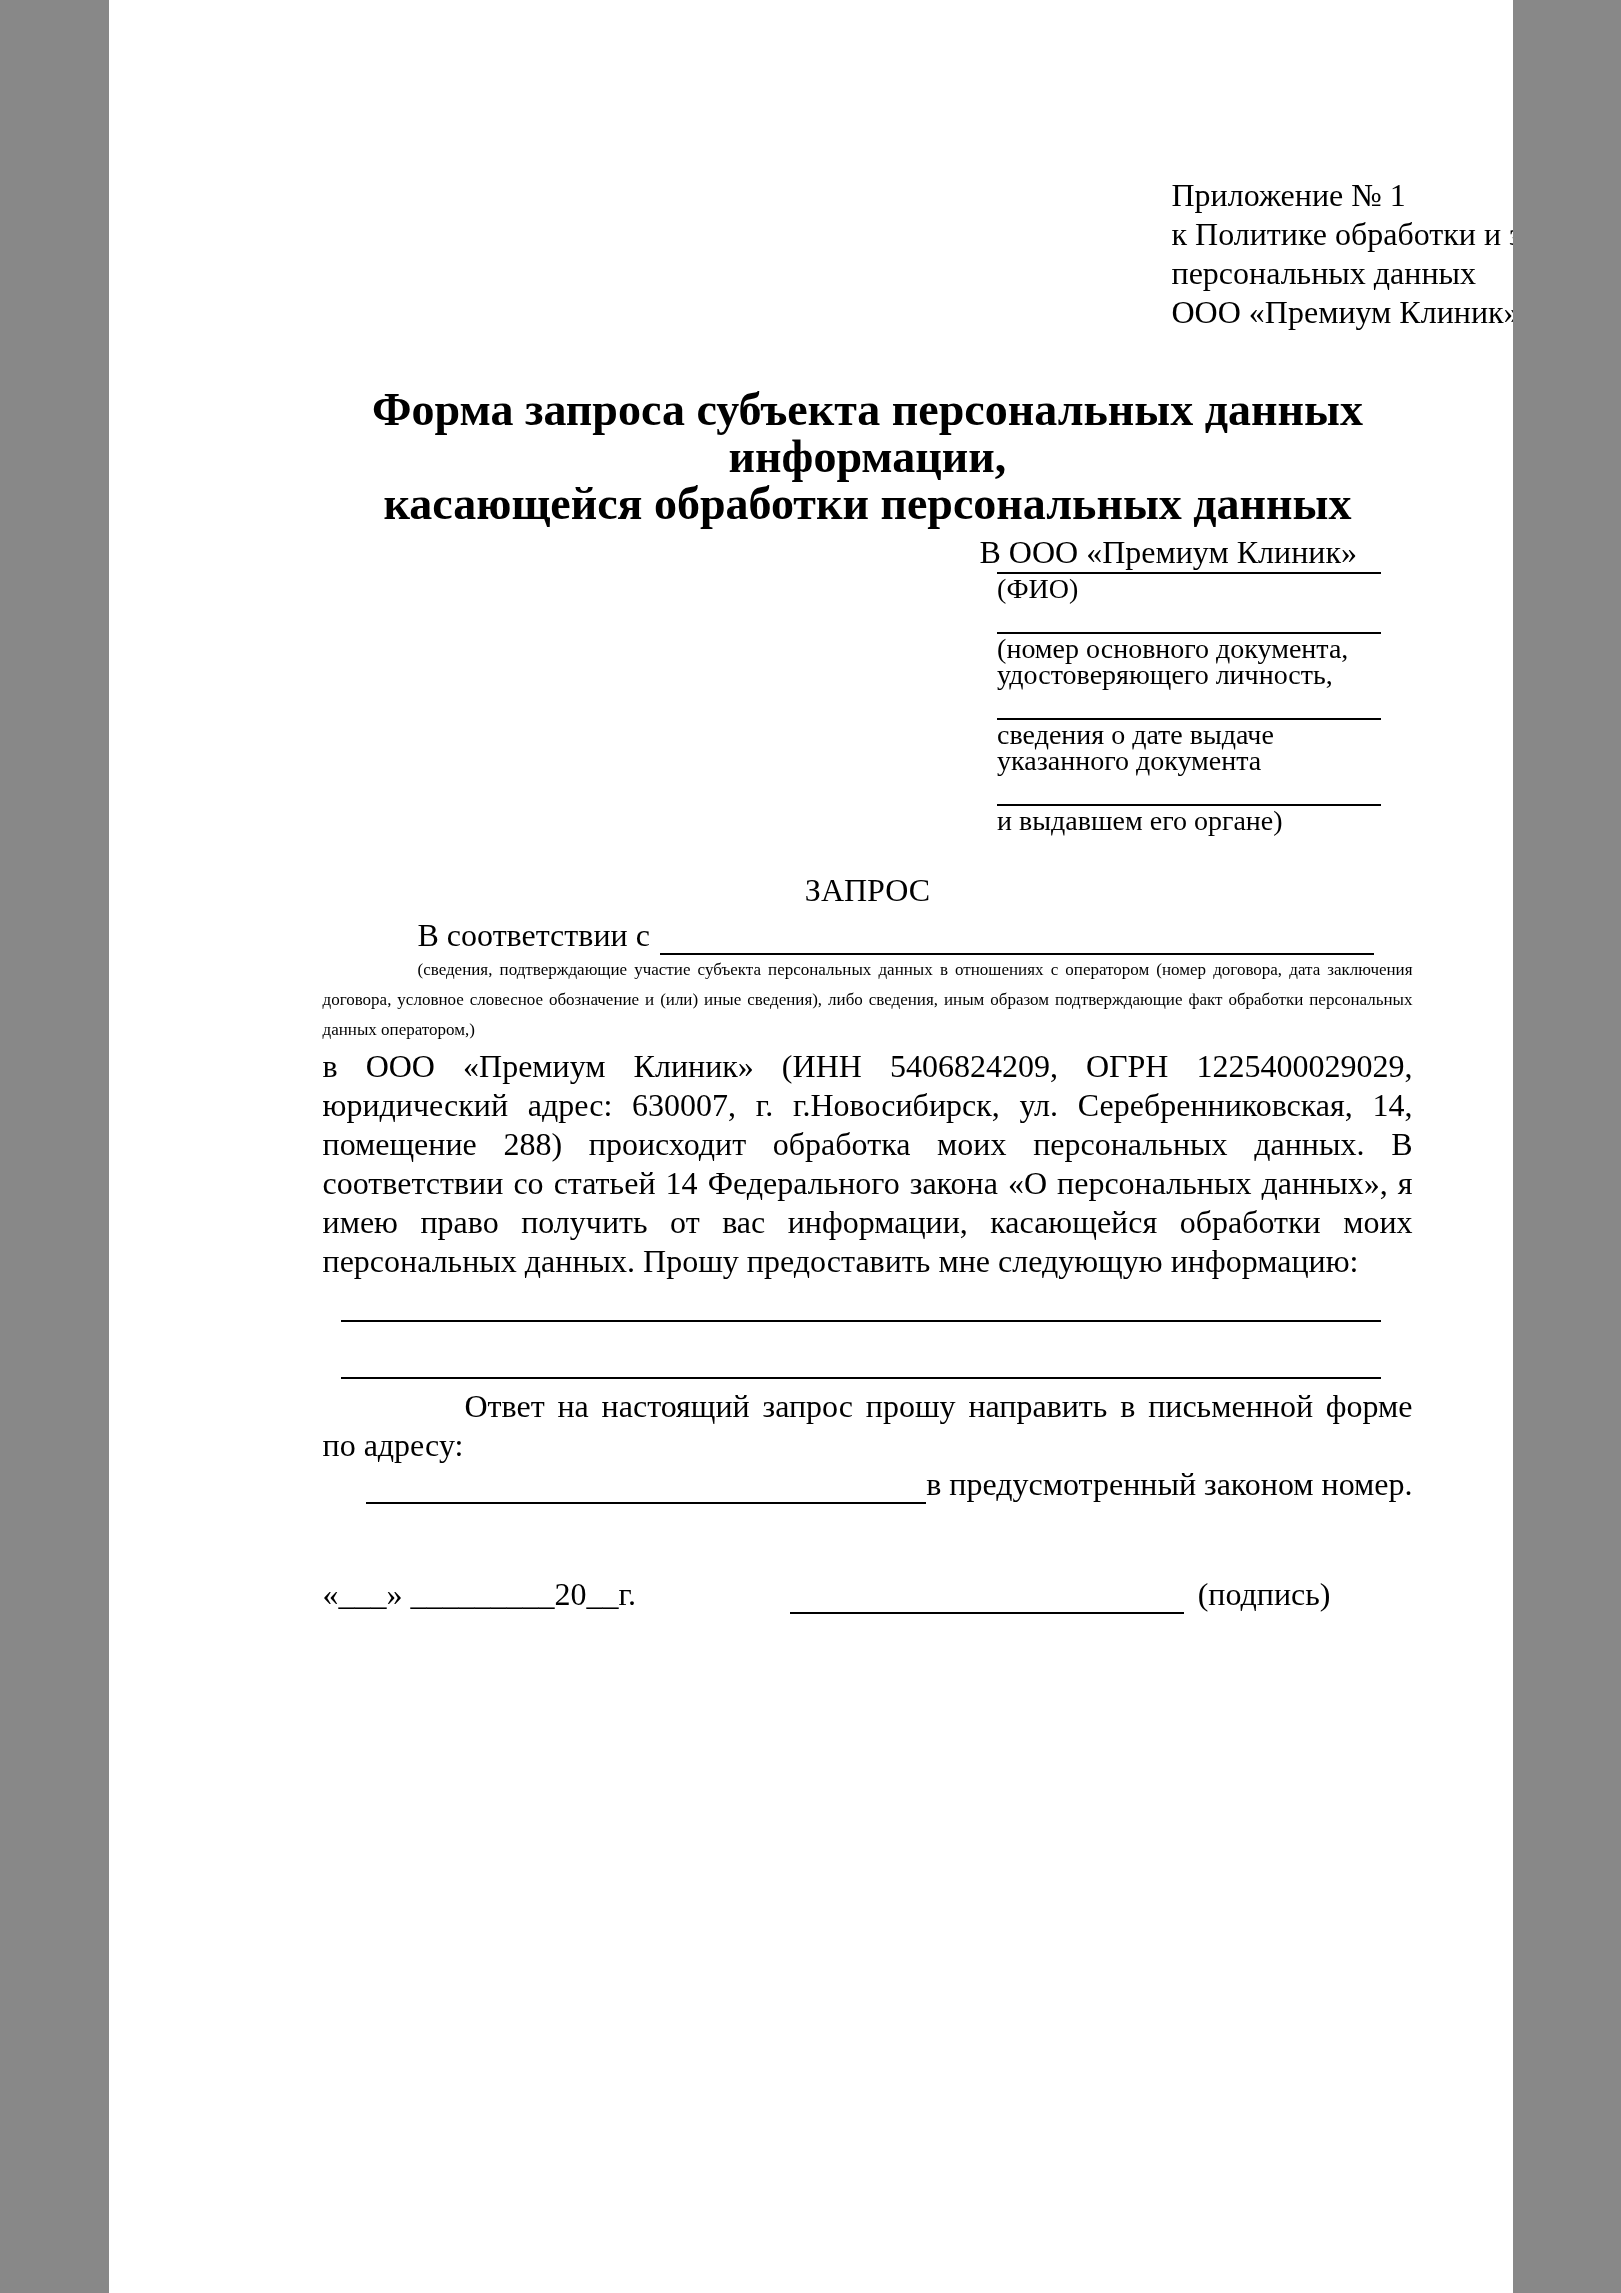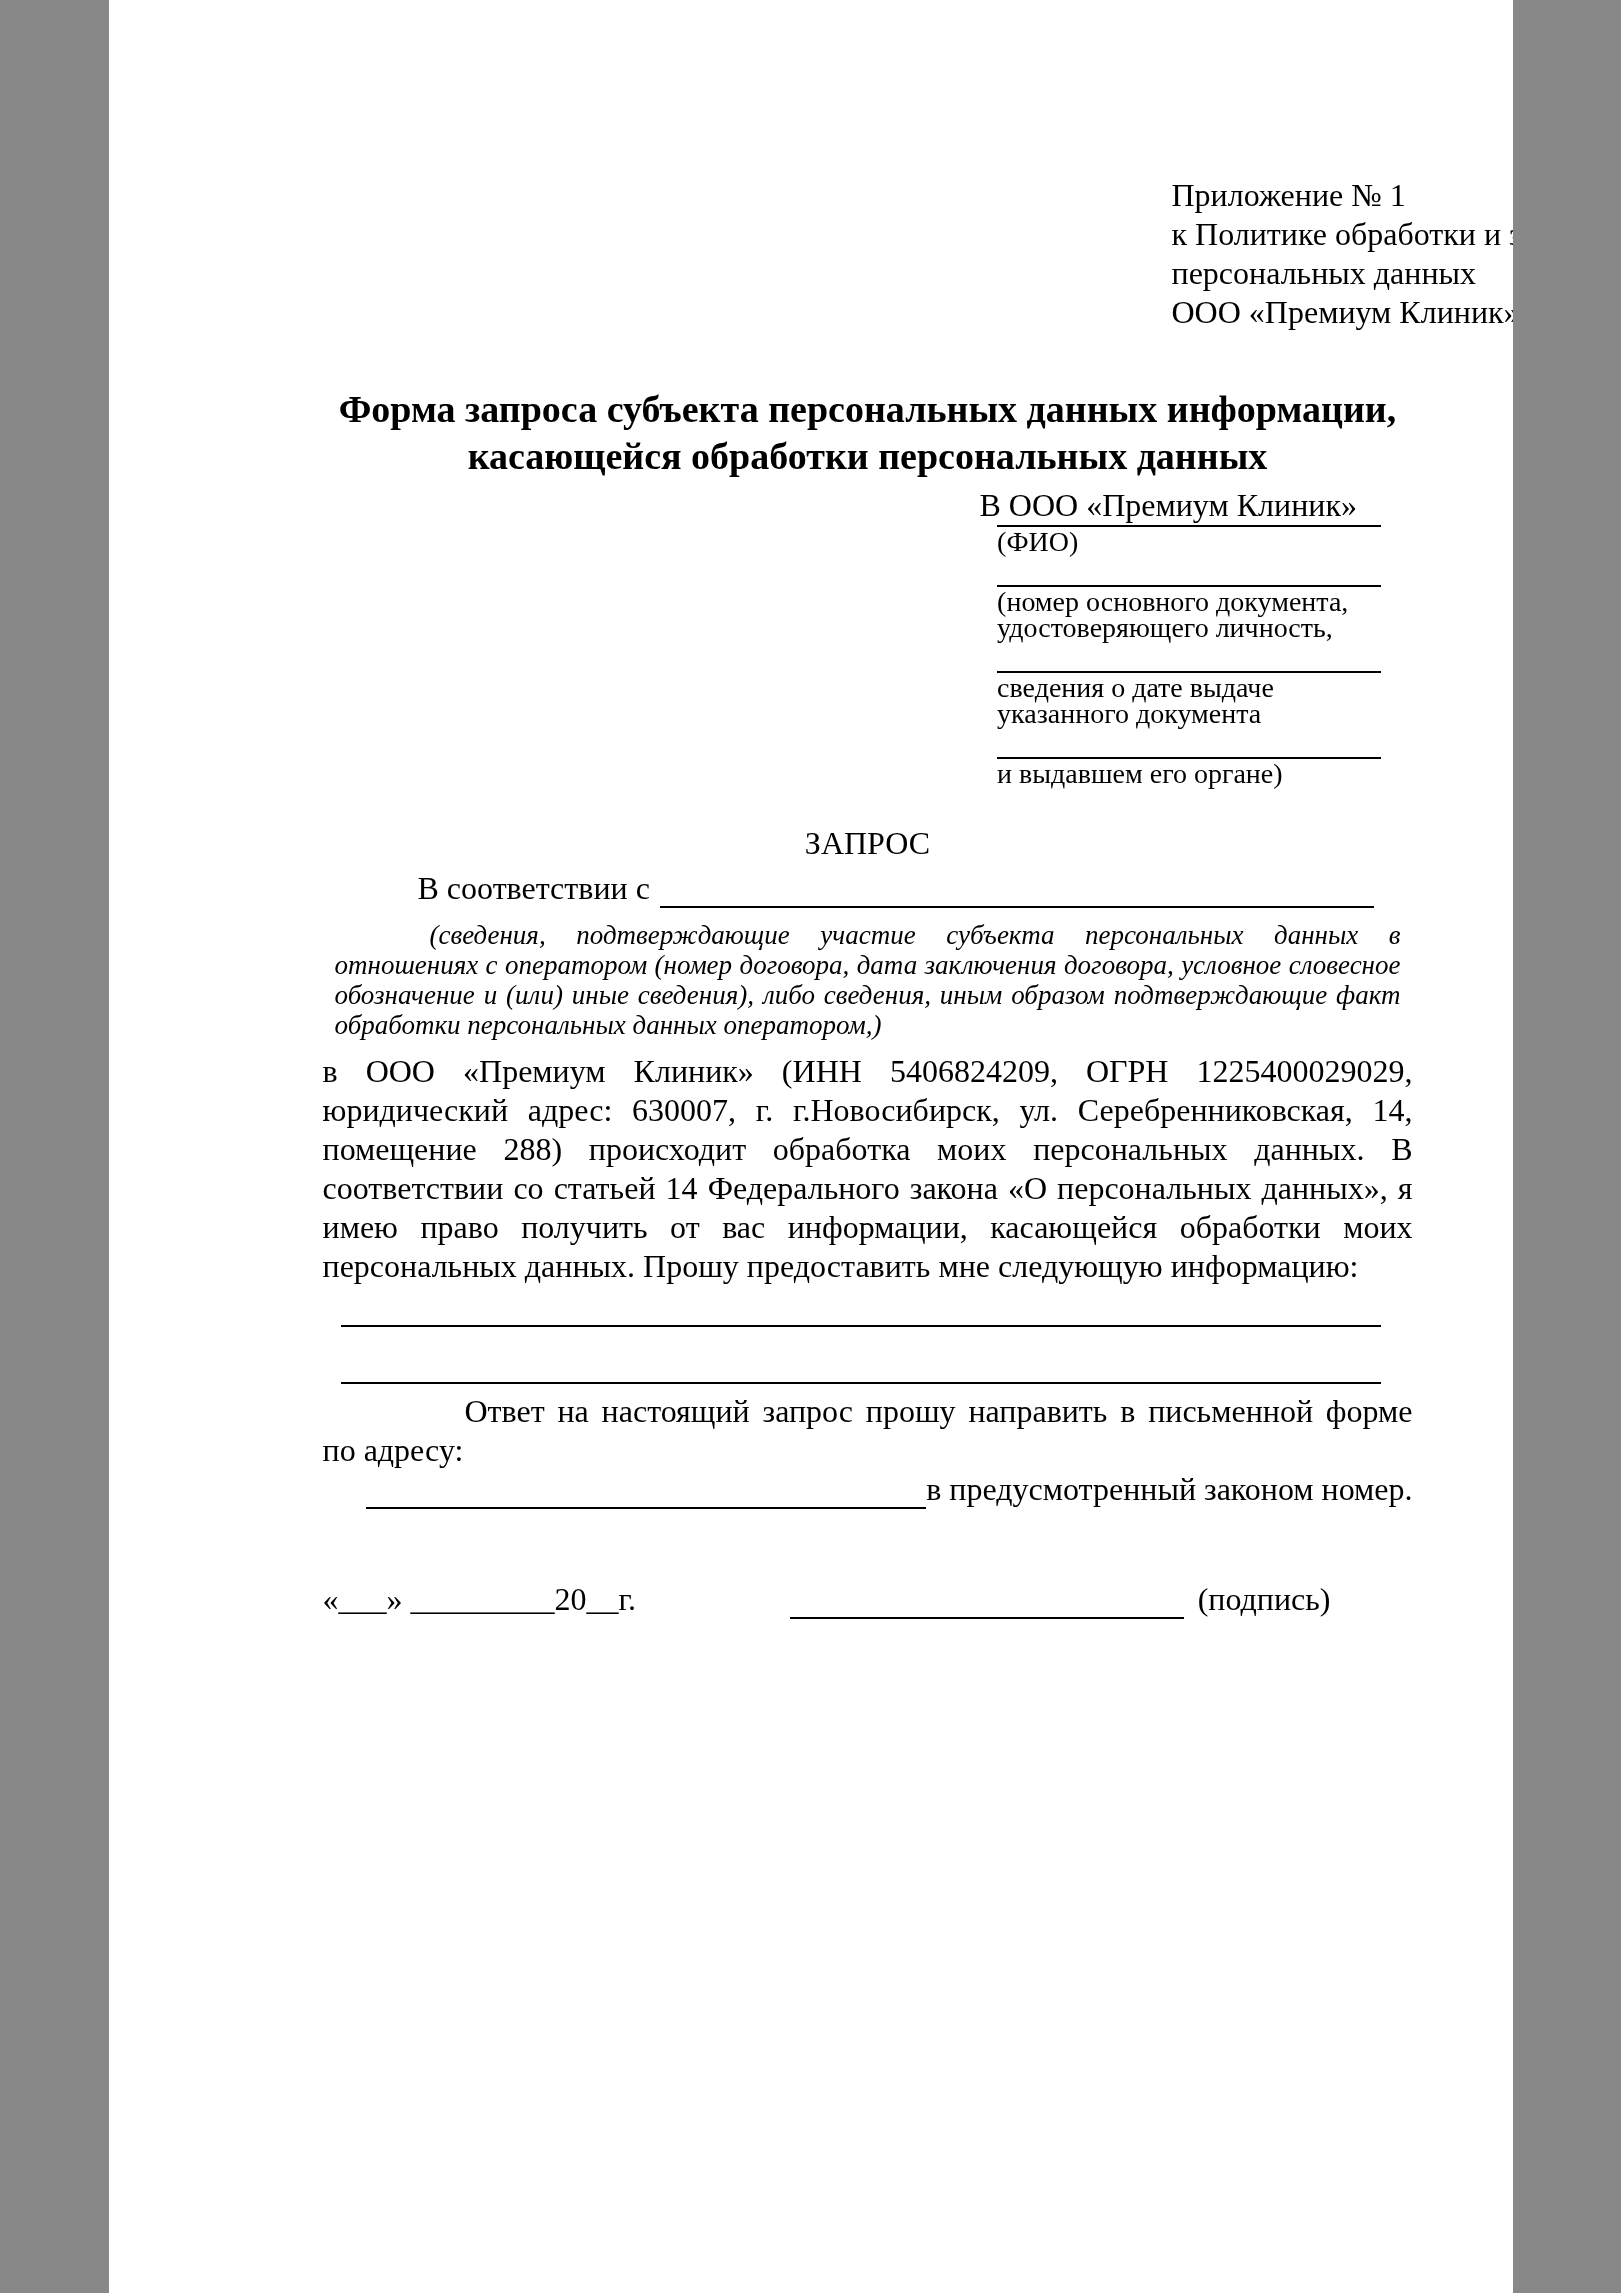--- a/index.html
+++ b/index.html
@@ -12,31 +12,31 @@
     color:#000;
     font-family:"Liberation Serif","DejaVu Serif",serif;
     font-size:32px; line-height:39px;
     position:relative;
     overflow:hidden;
   }
   
   .header-block { margin-left:849px; }
   .header-block div { white-space:nowrap; }
   
-  .title { margin:54px 0 0 0; font-size:38px; line-height:47px; font-weight:bold; text-align:center; }
+  .title { margin:54px 0 0 0; font-size:46px; line-height:47px; font-weight:bold; text-align:center; }
   
   .addressee { margin-left:657px; margin-top:5.9px; }
   .wline  { height:0; border-bottom:2.9px solid #000; margin:0 32px 0 17.6px; }
   .wline.gap { margin-top:31px; }
   .wcap   { font-size:28px; line-height:25.5px; text-align:left; margin:2px 32px 0 17.6px; }
   
   .zapros { margin-top:37px; text-align:center; }
   .intro-row { display:flex; margin-top:5.9px; margin-right:39px; padding-left:95px; align-items:flex-end; }
   .intro-row .fill { flex:1; height:33px; border-bottom:2.9px solid #000; margin-left:9.8px; }
-  .footnote { margin:12px; font-size:27px; line-height:30px; text-align:justify; text-indent:95px;font-style:italic; }
+  .footnote { margin:0; font-size:17px; line-height:30px; text-align:justify; text-indent:95px; }
   .body-par { margin:2px 0 0 0; text-align:justify; }
   .blank-line { height:0; border-bottom:2.9px solid #000; margin:39px 32px 0 18.6px; }
   .blank-line.second { margin-top:55px; }
   .reply-par { margin:7.8px 0 0 0; text-align:justify; text-indent:142px; }
   .reply-row { display:flex; align-items:flex-end; }
   .reply-row .fill { flex:1; height:33px; border-bottom:2.9px solid #000; margin-left:43px; }
   .reply-row .suffix { flex:none; white-space:nowrap; }
   
   .sig-row { display:flex; align-items:flex-end; margin-top:71px; padding-right:82px;gap:14px; }
   .sig-row .spacer { flex:1; }

